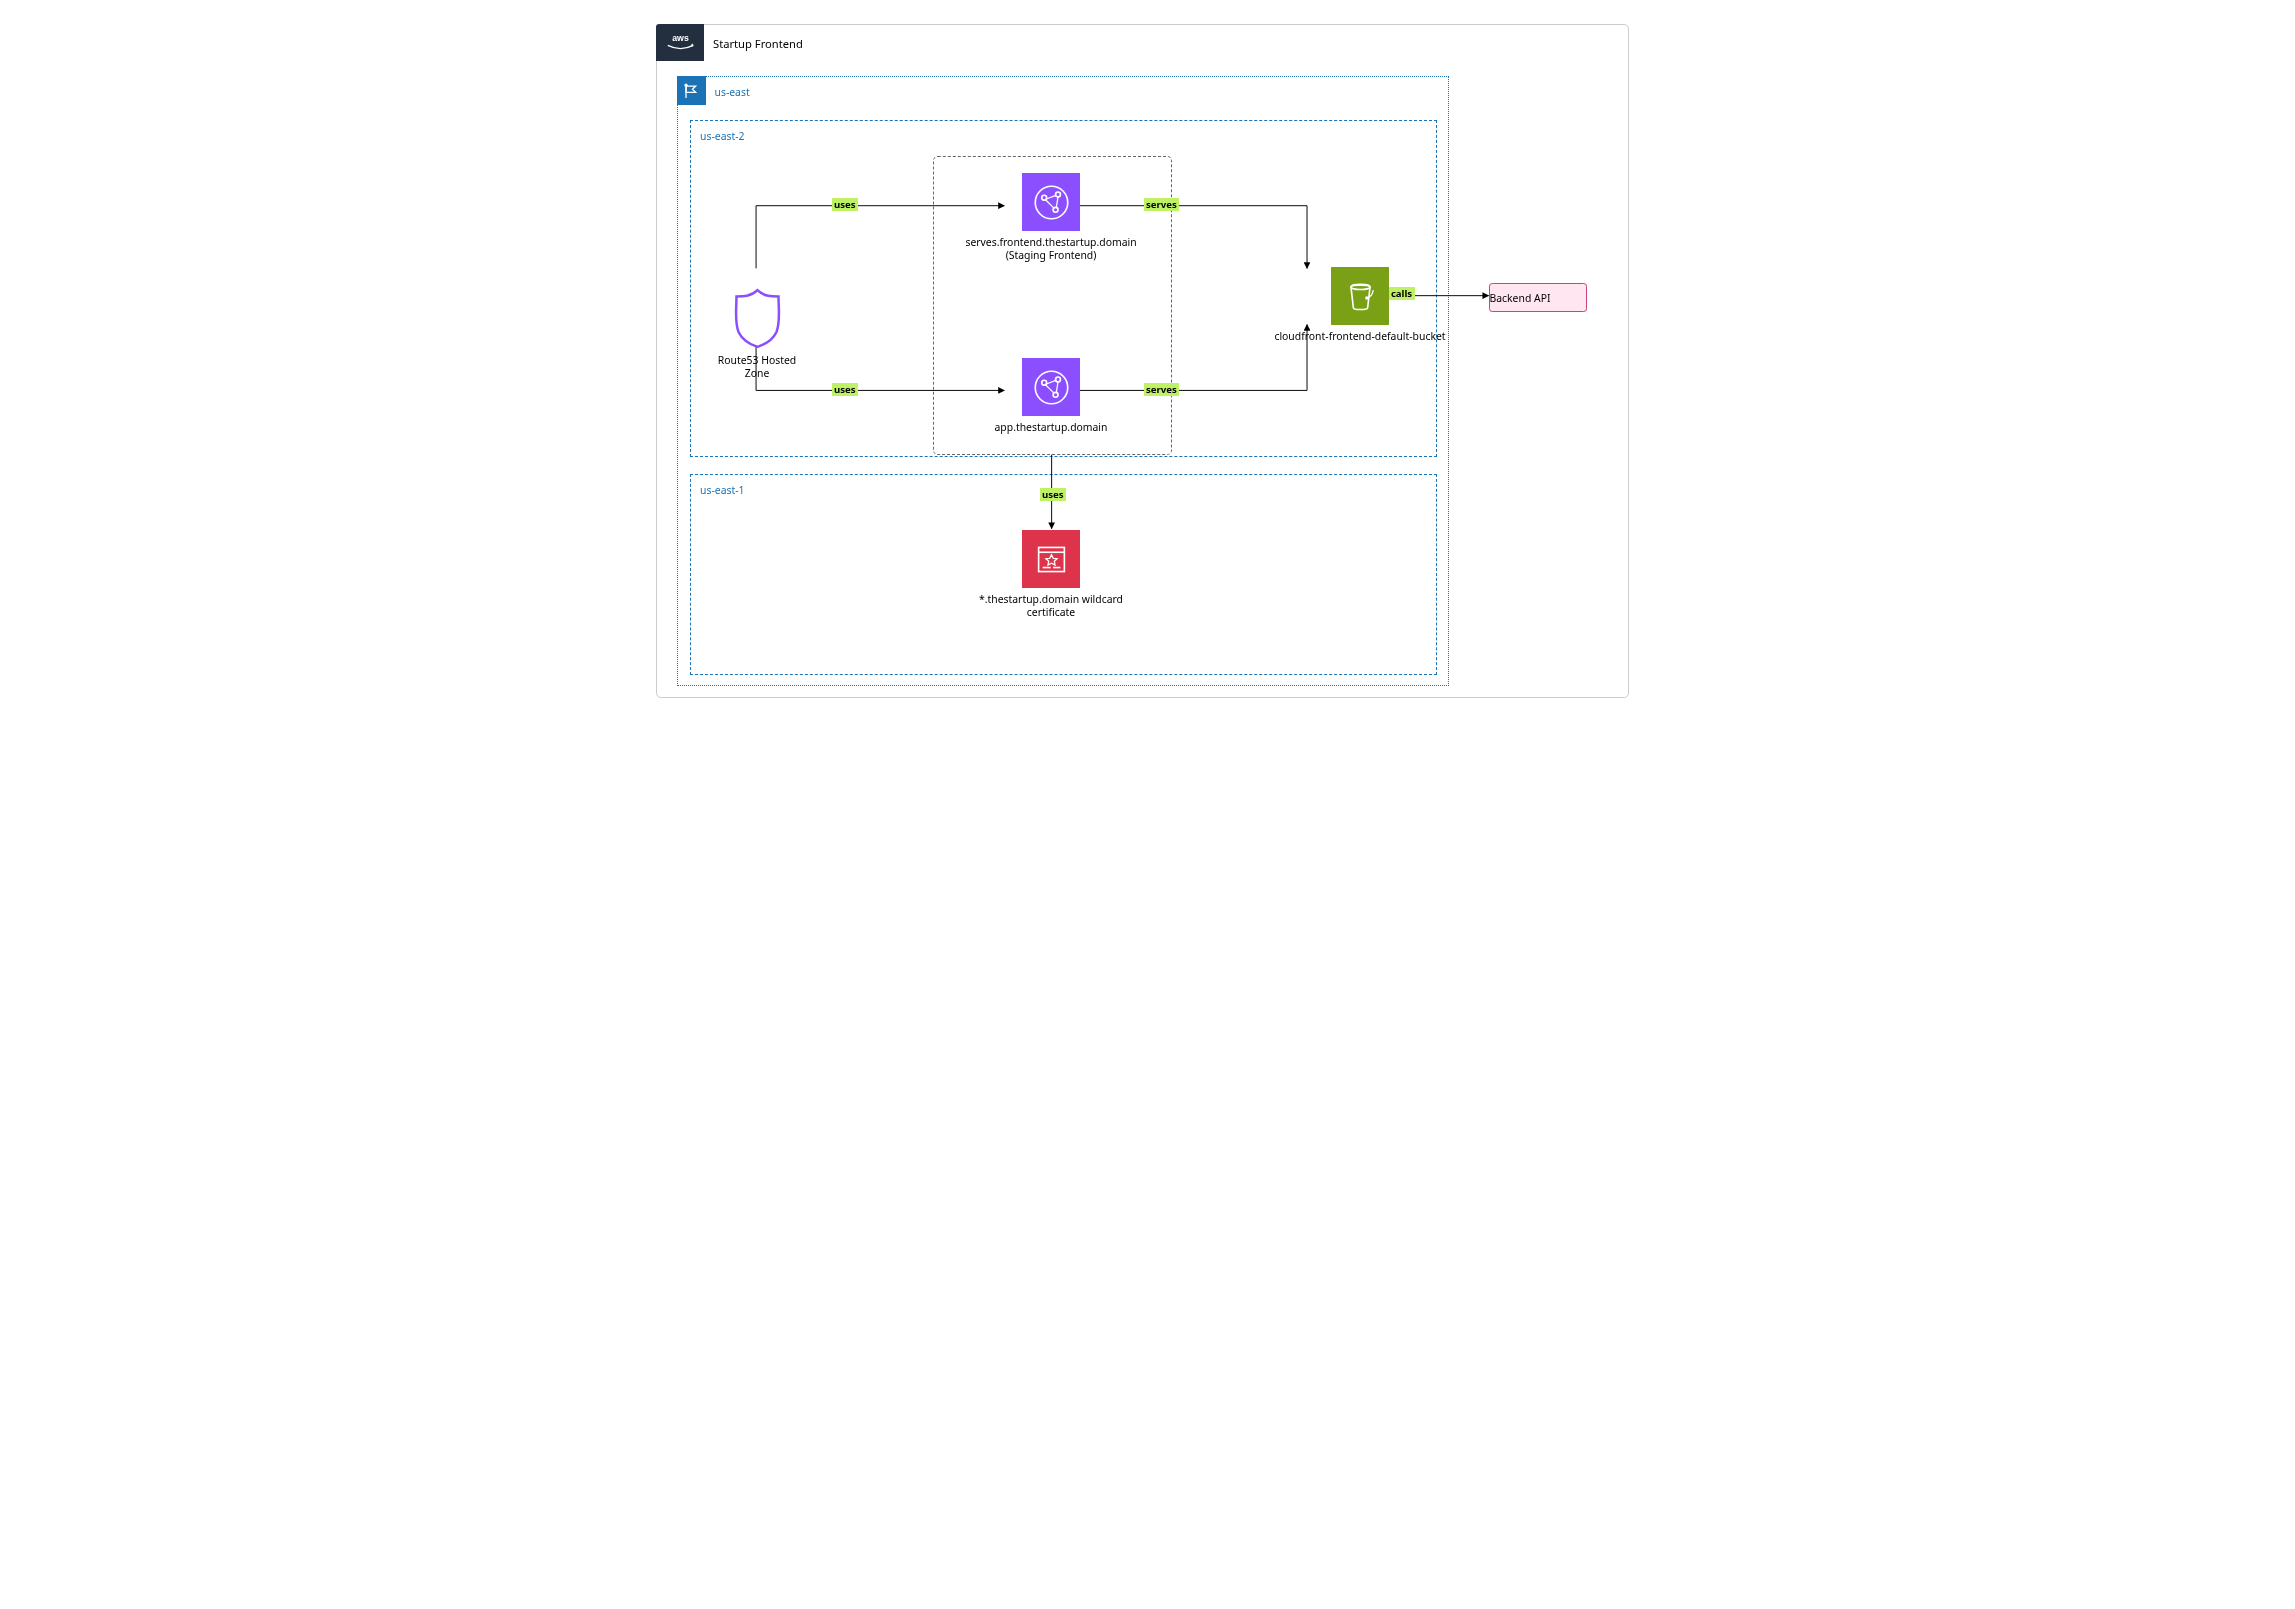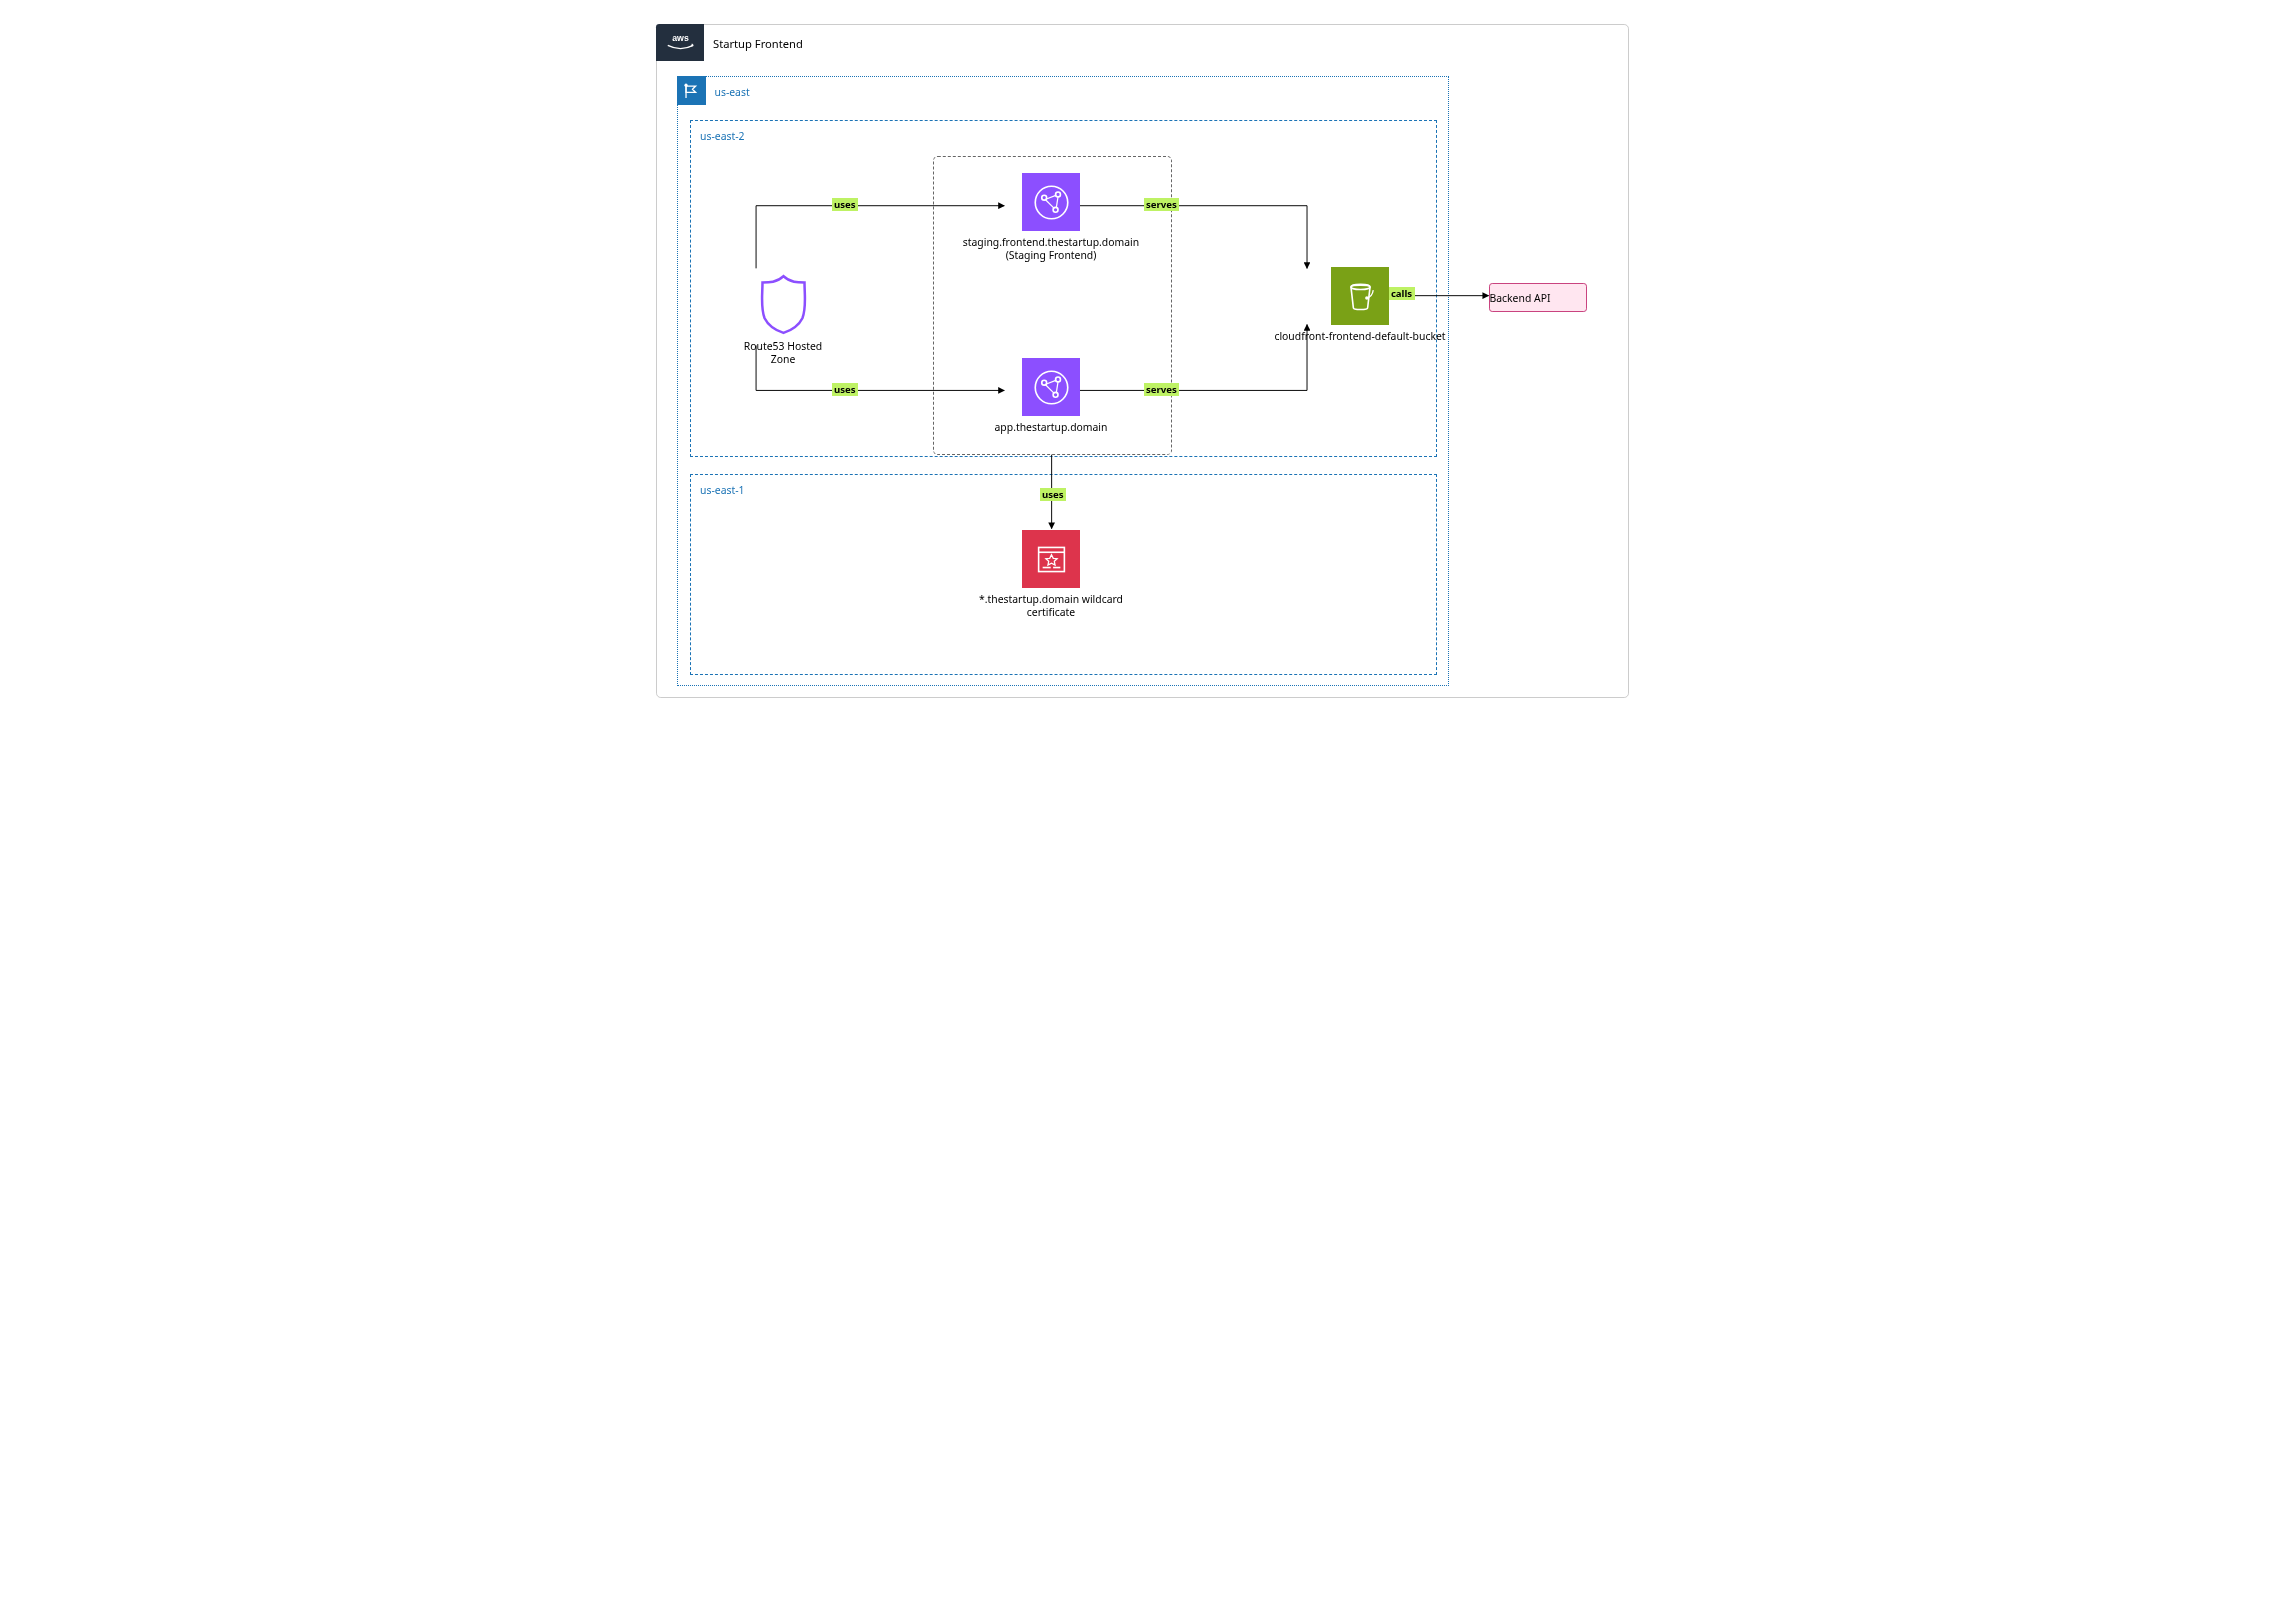--- a/index.html
+++ b/index.html
@@ -149,41 +149,41 @@
     <path d="M 520 566 L 520 658" stroke="#000" stroke-width="1.2" fill="none" marker-end="url(#arrow)"></path>
   </svg>
 
   <div class="edge-label" style="left:198px; top:198px;">uses</div>
   <div class="edge-label" style="left:198px; top:383px;">uses</div>
   <div class="edge-label" style="left:510px; top:198px;">serves</div>
   <div class="edge-label" style="left:510px; top:383px;">serves</div>
   <div class="edge-label" style="left:755px; top:287px;">calls</div>
   <div class="edge-label" style="left:406px; top:488px;">uses</div>
 
-  <div class="node" style="left:80px; top:272px; width:87px;margin-left:26px;">
+  <div class="node" style="left:80px; top:286px; width:87px;">
     <svg width="63" height="63" viewBox="0 0 60 60">
       <path d="M30 4 C24 10 16 10 10 10 C10 22 8 34 12 44 C16 52 24 56 30 58 C36 56 44 52 48 44 C52 34 50 22 50 10 C44 10 36 10 30 4 Z" fill="none" stroke="#8c4fff" stroke-width="2.4"></path>
     </svg>
     <div class="caption">Route53 Hosted
 Zone</div>
   </div>
 
   <div class="node" style="left:317px; top:173px; width:201px;">
     <div style="width:58px;height:58px;background:#8c4fff;display:flex;align-items:center;justify-content:center;">
       <svg width="39" height="39" viewBox="0 0 48 48">
         <circle cx="24" cy="24" r="20" fill="none" stroke="#fff" stroke-width="2"></circle>
         <circle cx="15" cy="18" r="3" fill="none" stroke="#fff" stroke-width="2"></circle>
         <circle cx="32" cy="14" r="3" fill="none" stroke="#fff" stroke-width="2"></circle>
         <circle cx="29" cy="33" r="3" fill="none" stroke="#fff" stroke-width="2"></circle>
         <line x1="17" y1="20" x2="30" y2="15" stroke="#fff" stroke-width="1.5"></line>
         <line x1="32" y1="17" x2="30" y2="30" stroke="#fff" stroke-width="1.5"></line>
         <line x1="16" y1="20" x2="27" y2="31" stroke="#fff" stroke-width="1.5"></line>
       </svg>
     </div>
-    <div class="caption">staging.frontend.thestartup.domain
+    <div class="caption">serves.frontend.thestartup.domain
 (Staging Frontend)</div>
   </div>
 
   <div class="node" style="left:329px; top:358px; width:177px;">
     <div style="width:58px;height:58px;background:#8c4fff;display:flex;align-items:center;justify-content:center;">
       <svg width="39" height="39" viewBox="0 0 48 48">
         <circle cx="24" cy="24" r="20" fill="none" stroke="#fff" stroke-width="2"></circle>
         <circle cx="15" cy="18" r="3" fill="none" stroke="#fff" stroke-width="2"></circle>
         <circle cx="32" cy="14" r="3" fill="none" stroke="#fff" stroke-width="2"></circle>
         <circle cx="29" cy="33" r="3" fill="none" stroke="#fff" stroke-width="2"></circle>

